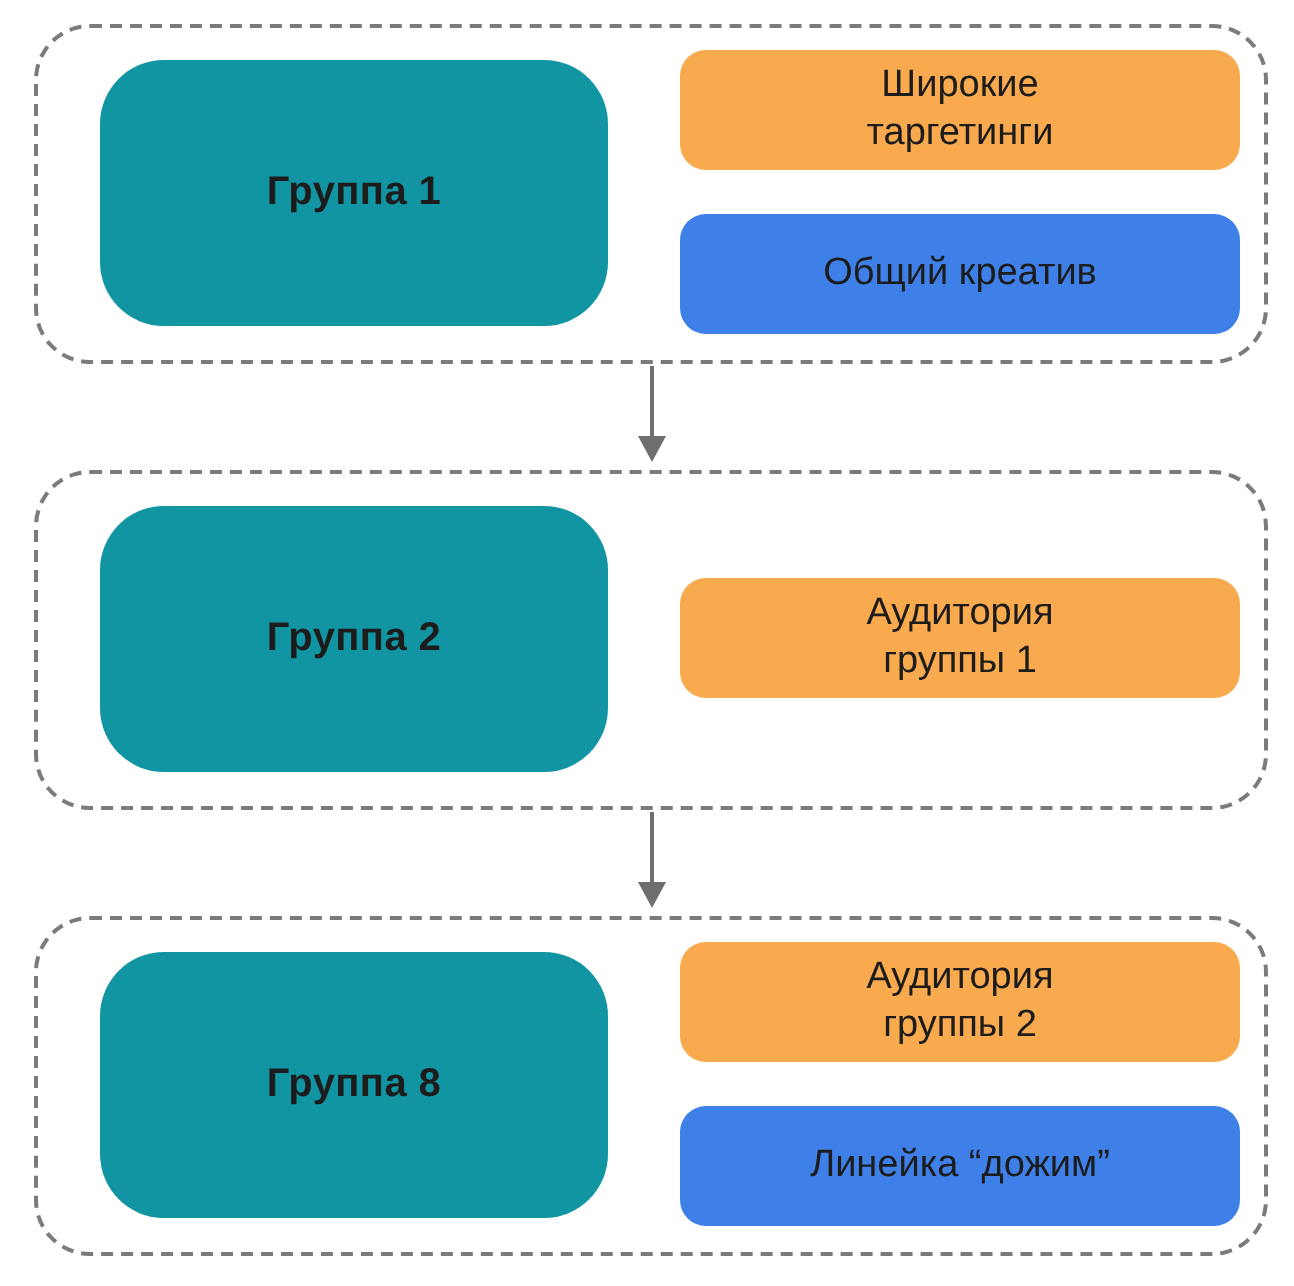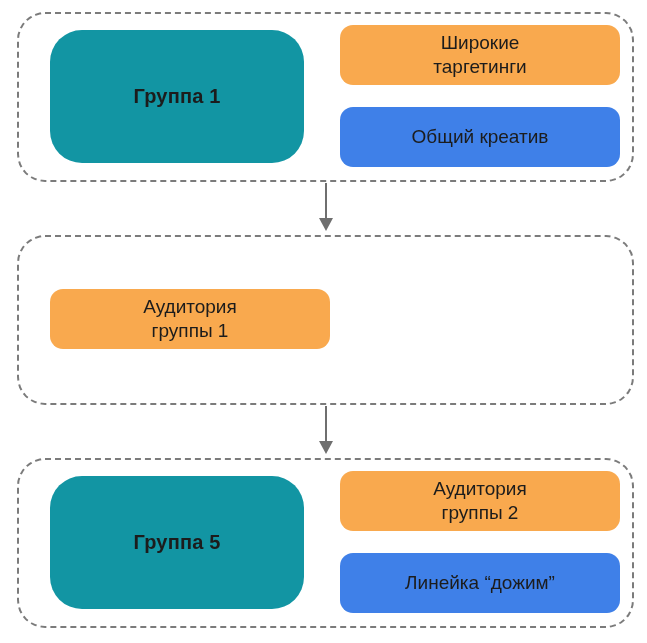--- a/index.html
+++ b/index.html
@@ -113,36 +113,39 @@
       </div>
     </div>
   </section>
 
   <div class="arrow">
     <div class="arrow-line"></div>
     <div class="arrow-head"></div>
   </div>
 
   <section class="group">
+    <div class="main-box">
+      <span class="main-label">Группа 2</span>
+    </div>
     <div class="tags">
       <div class="tag tag-orange">
         <span>Аудитория
 группы 1</span>
       </div>
     </div>
   </section>
 
   <div class="arrow">
     <div class="arrow-line"></div>
     <div class="arrow-head"></div>
   </div>
 
   <section class="group">
     <div class="main-box">
-      <span class="main-label">Группа 5</span>
+      <span class="main-label">Группа 8</span>
     </div>
     <div class="tags">
       <div class="tag tag-orange">
         <span>Аудитория
 группы 2</span>
       </div>
       <div class="tag tag-blue">
         <span>Линейка “дожим”</span>
       </div>
     </div>

